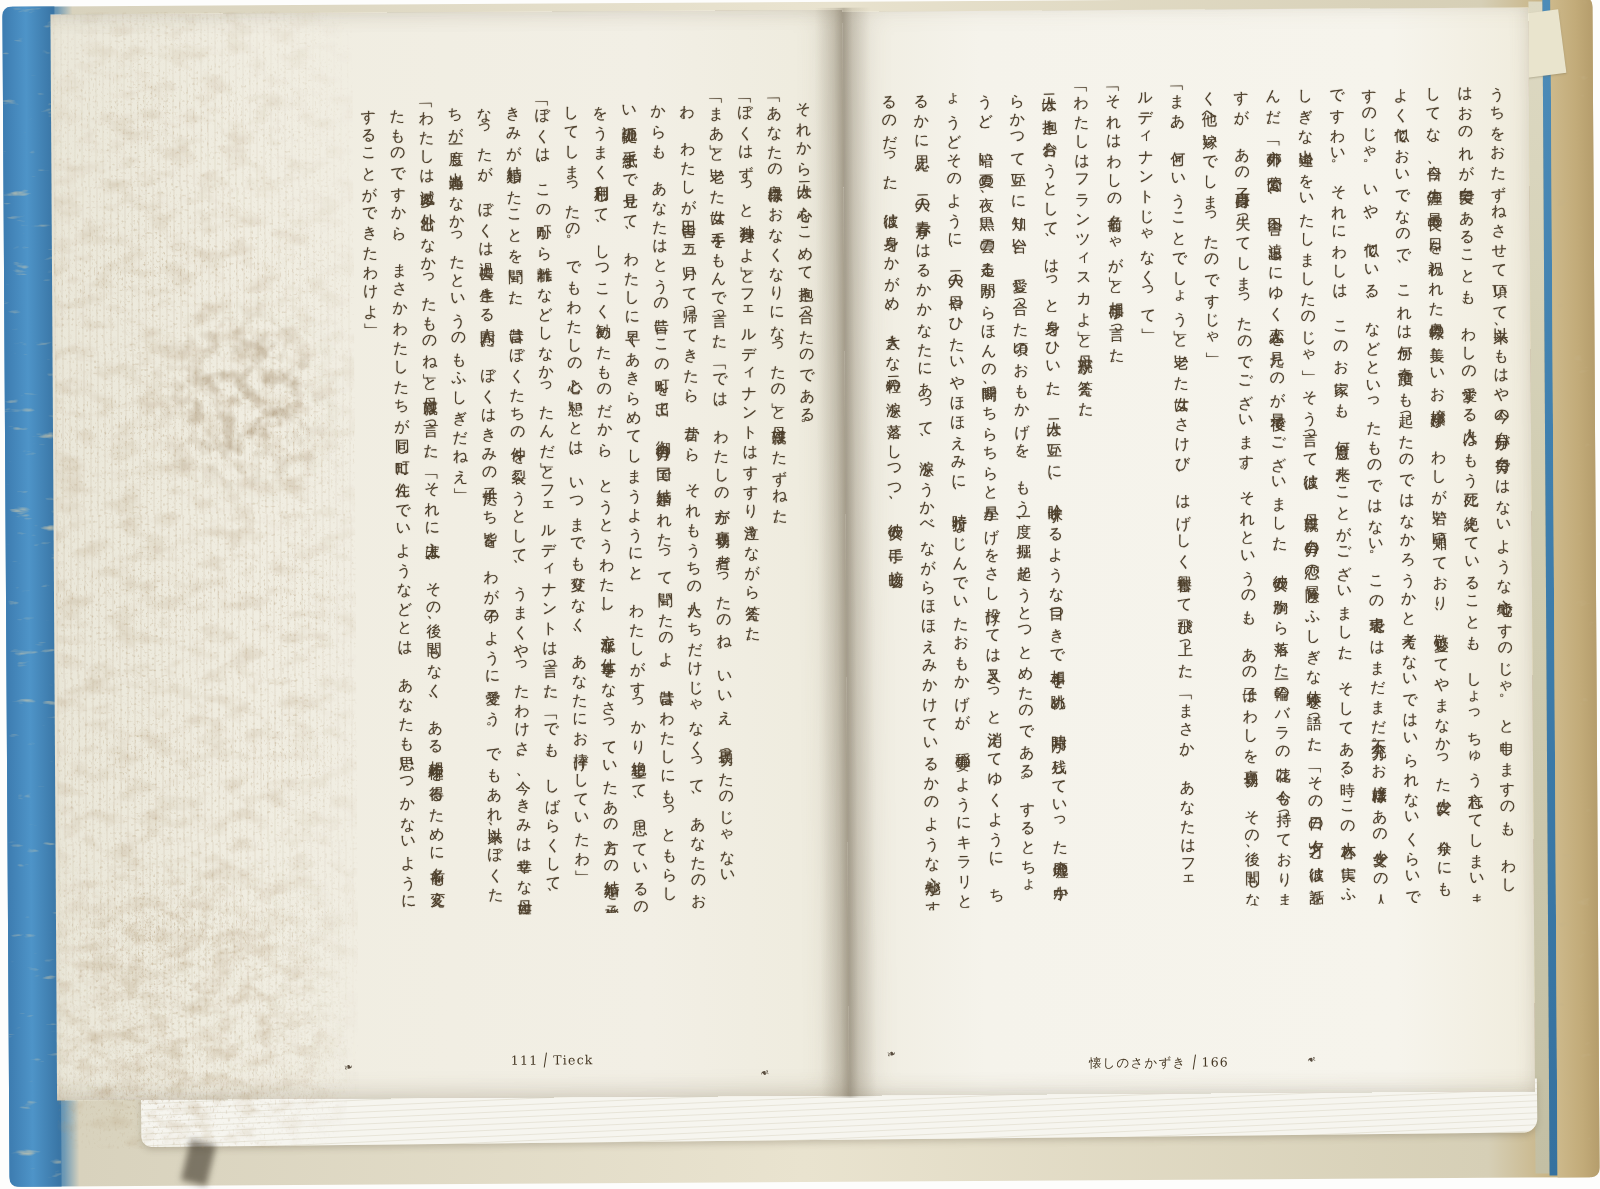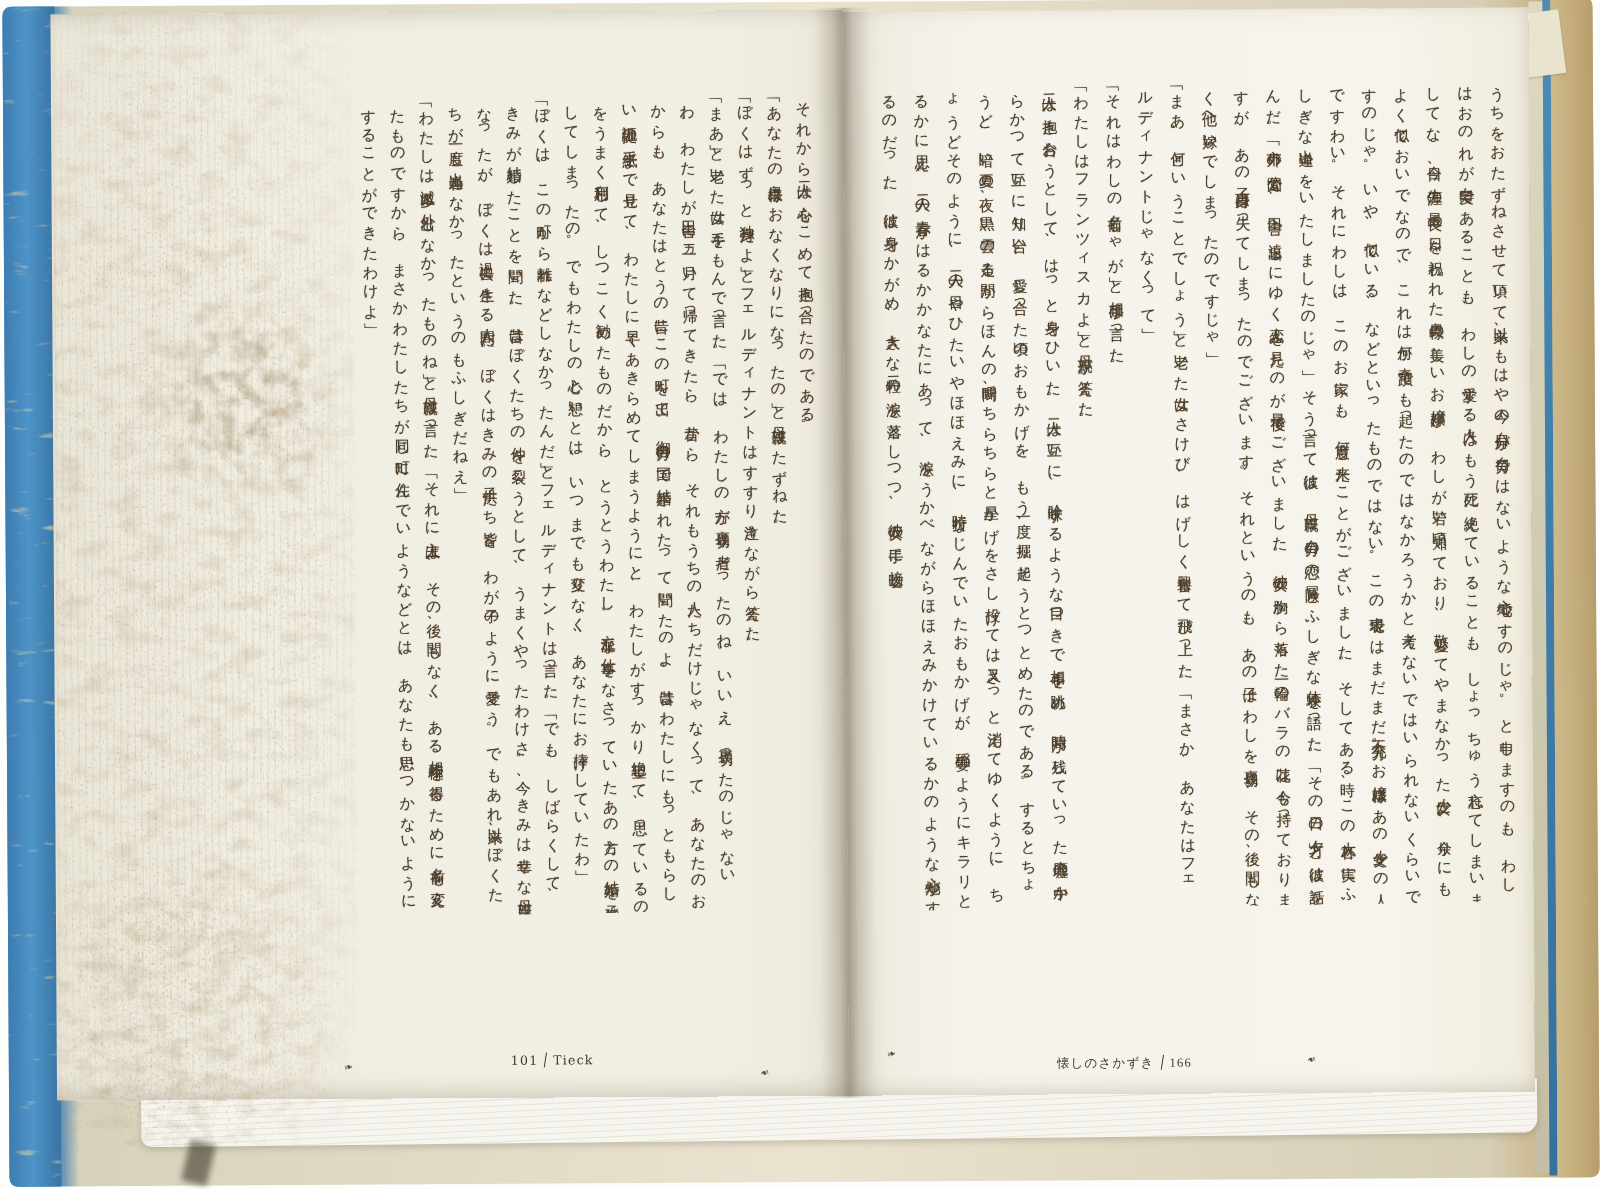--- a/index.html
+++ b/index.html
@@ -61,21 +61,21 @@
   .right-text{left:872px;top:80px;width:644px;height:826px;font-size:15px;letter-spacing:2.6px;
            line-height:32px;transform:rotate(-0.5deg);transform-origin:top right;}
   .left-text{left:352px;top:92px;width:468px;height:818px;font-size:15px;letter-spacing:2.4px;
            line-height:29px;transform:rotate(-0.5deg);transform-origin:top right;}
 
   
   .footer{position:absolute;color:#453723;font-size:12.5px;letter-spacing:1.2px;white-space:nowrap;}
   .footer .bar{display:inline-block;width:1px;height:15px;background:#453723;vertical-align:-3px;
                margin:0 7px;transform:rotate(9deg);}
   .footer-left{left:508px;top:1051px;}
-  .footer-right{left:1054px;top:1057px;font-family:Liberation Serif, serif;}
+  .footer-right{left:1086px;top:1057px;}
   .ornament{position:absolute;font-size:11px;color:#3e3122;opacity:.85;font-family:"DejaVu Serif",serif;}
 </style>
 </head>
 <body>
 
 <div class="stage">
   <div class="book">
 
     <div class="cover"></div>
 
@@ -158,21 +158,21 @@
     <div class="jp-text left-text">
         <p>それから二人は心をこめて抱き合ったのである。</p>
         <p>「あなたの奥様はおなくなりになったの」と母親はたずねた。</p>
         <p>「ぼくはずっと独身だよ」とフェルディナントはすすり泣きながら答えた。</p>
         <p>「まあ」と老いた女は手をもんで言った。「では、わたしの方が裏切り者だったのね。いいえ、裏切ったのじゃないわ。わたしが田舎に二ヵ月いて帰ってきたら、昔から、それもうちの人たちだけじゃなくって、あなたのお友達からも、あなたはとうの昔にこの町を出て、御自分の国で結婚されたって聞いたのよ。昔はわたしにもっともらしい証拠の手紙まで見せて、わたしに早くあきらめてしまうようにと、わたしがすっかり絶望して、思っているのをうまく利用して、しつこく勧めたものだから、とうとうわたし、立派な仕事をなさっていたあの方との結婚を承知してしまったの。でもわたしの心と想いとは、いつまでも変りなく、あなたにお捧げしていたわ」</p>
         <p>「ぼくは、この町から離れなどしなかったんだ」とフェルディナントは言った。「でも、しばらくして、きみが結婚したことを聞いた。昔はぼくたちの仲を裂こうとして、うまくやったわけさ。今、きみは幸せな母親になったが、ぼくは過去に生きる人間だ。ぼくはきみの子供たち皆を、わが子のように愛そう。でもあれ以来、ぼくたちが一度も出逢わなかったというのもふしぎだねえ」</p>
         <p>「わたしは滅多に外出しなかったものね」と母親は言った。「それに主人は、その後、間もなく、ある相続権を得るために名前を変えたものですから、まさかわたしたちが同じ町に住んでいようなどとは、あなたも思いつかないようにすることができたわけよ」</p>
       </div>
 
     <div class="footer footer-left">
-      <span>101</span><span class="bar"></span><span>Tieck</span>
+      <span>111</span><span class="bar"></span><span>Tieck</span>
     </div>
     <div class="footer footer-right">
       <span>懐しのさかずき</span><span class="bar"></span><span>166</span>
     </div>
 
     <span class="ornament" style="left:341px;top:1058px;transform:rotate(-18deg);">❧</span>
     <span class="ornament" style="left:757px;top:1066px;transform:rotate(160deg);">❧</span>
     <span class="ornament" style="left:884px;top:1048px;transform:rotate(-18deg);">❧</span>
     <span class="ornament" style="left:1304px;top:1056px;transform:rotate(160deg);">❧</span>
 

